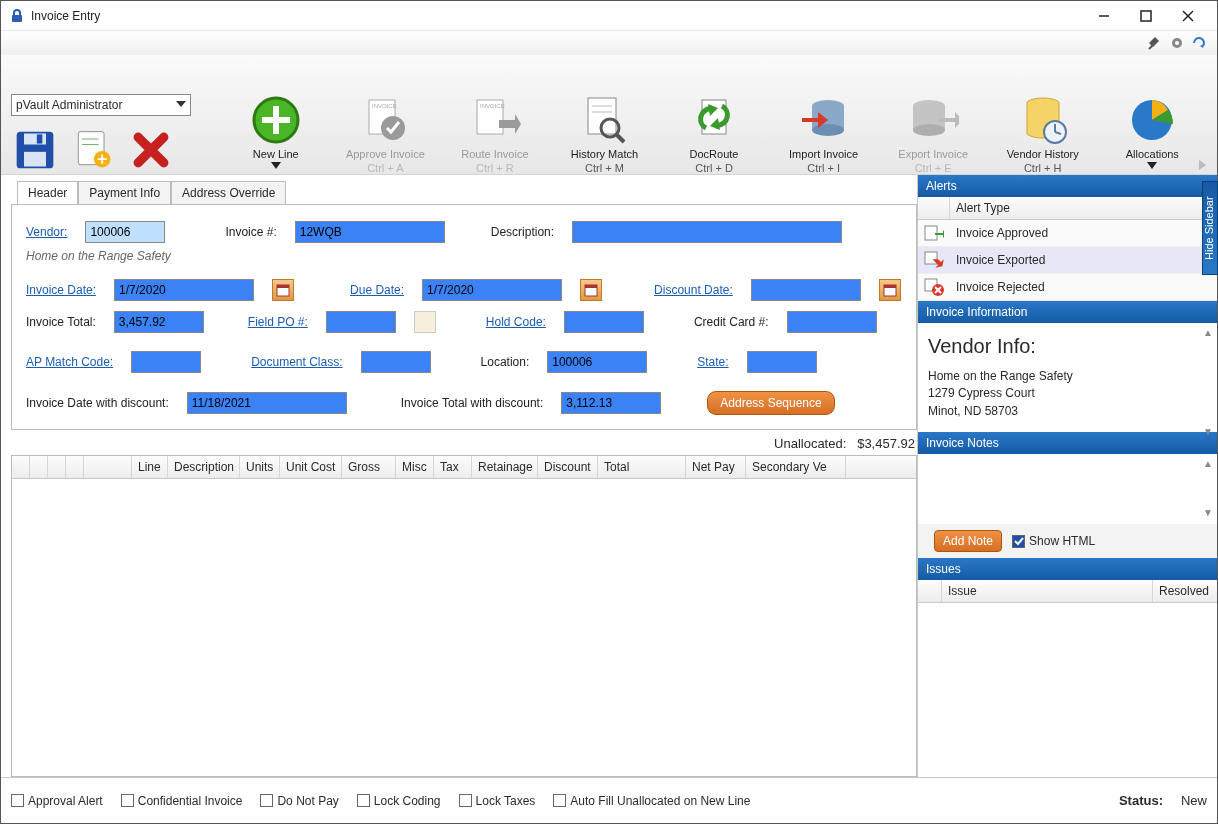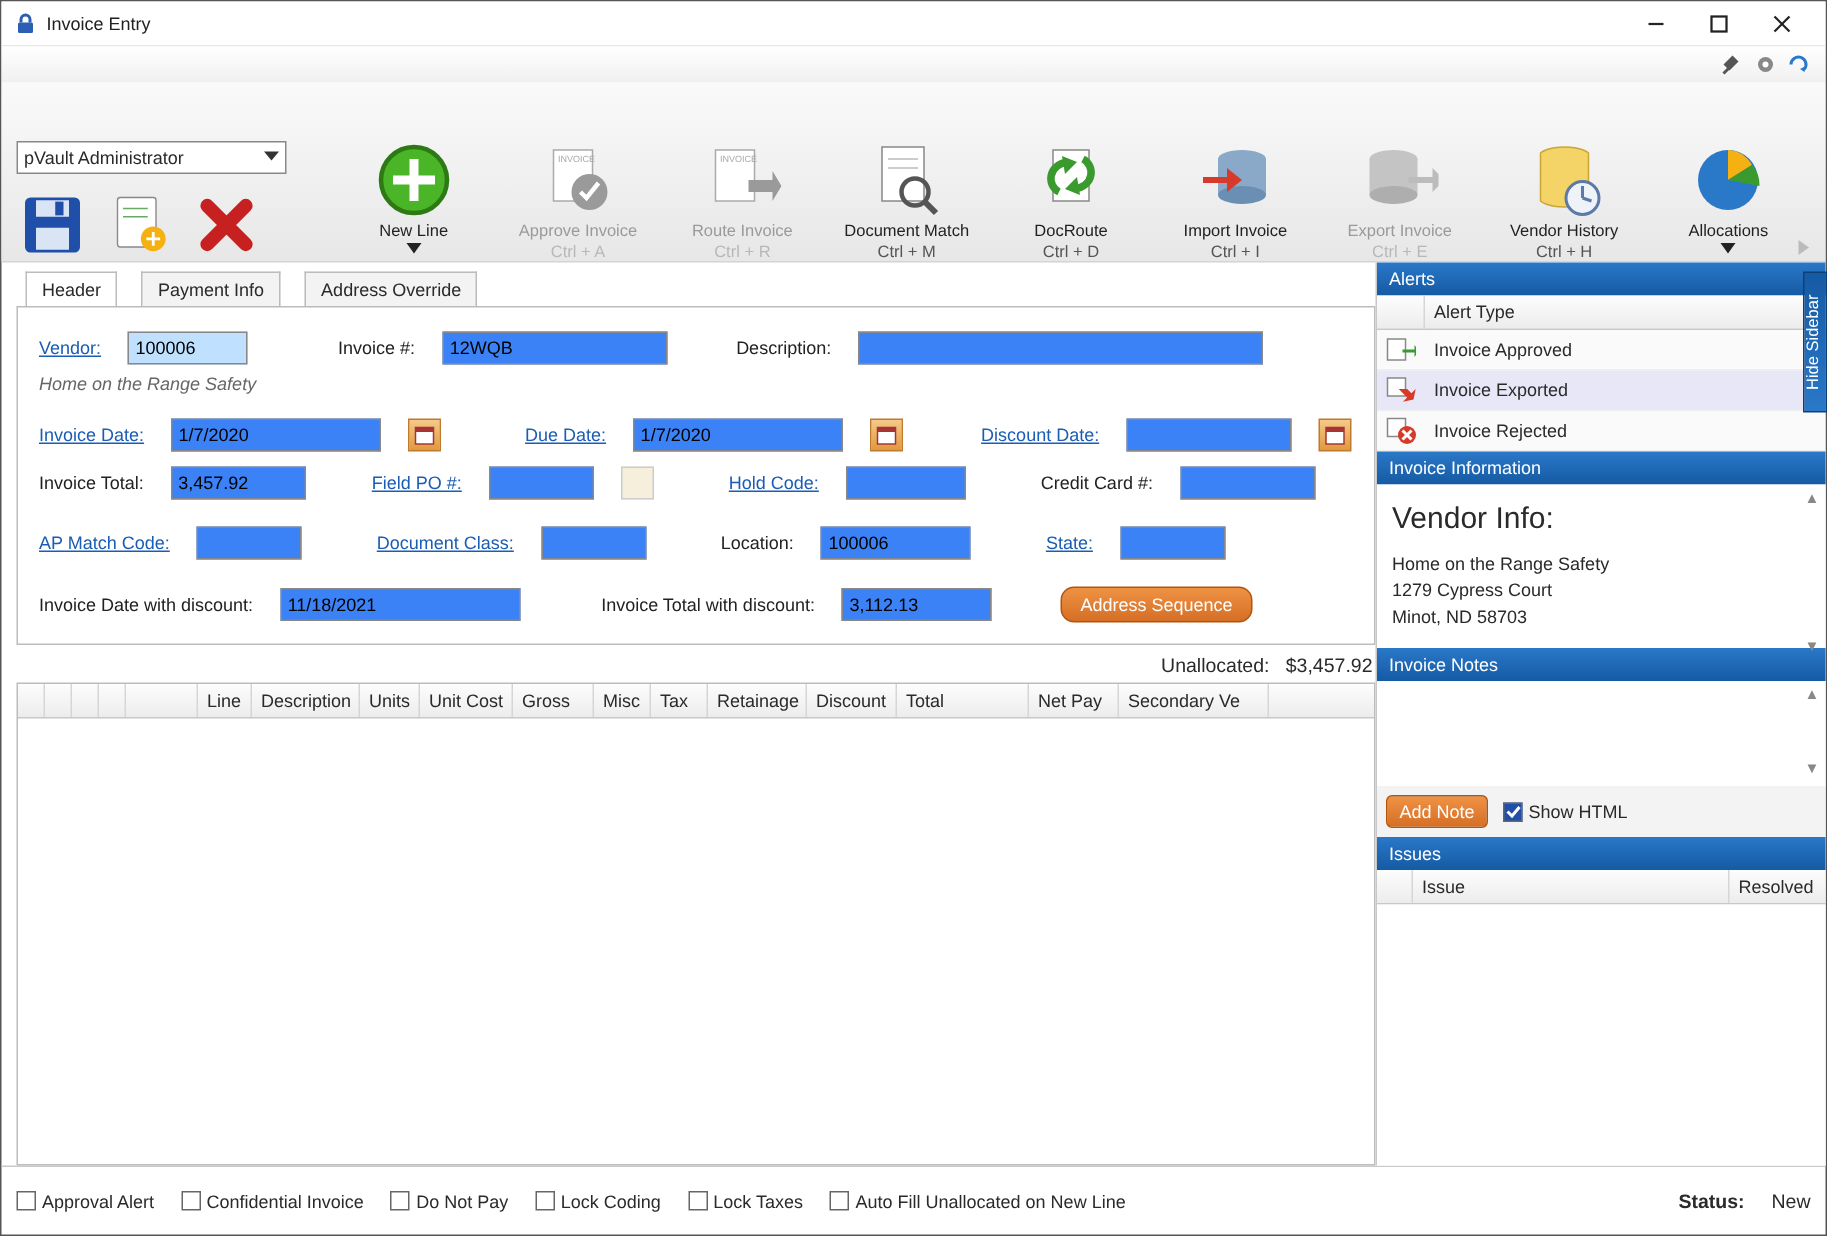--- a/index.html
+++ b/index.html
@@ -23,21 +23,21 @@
   .tool { flex:1; display:flex; flex-direction:column; align-items:center; gap:2px; font-size:11px; color:#222; }
   .tool.disabled { color:#9a9a9a; }
   .tool .big { width:52px; height:52px; display:flex; align-items:center; justify-content:center; }
   .tool .short { font-size:11px; color:#555; }
   .tool.disabled .short { color:#b8b8b8; }
   .chev-down { width:10px; height:10px; border-left:5px solid transparent; border-right:5px solid transparent; border-top:7px solid #222; }
   .chev-down.light { border-top-color:#bbb; }
   .ribbon .expand { position:absolute; right:8px; bottom:4px; }
   .body { flex:1; display:flex; min-height:0; }
   .main { flex:1; display:flex; flex-direction:column; min-width:0; padding:6px 0 0 10px; }
-  .tabs { display:flex; gap:16px; margin-left:6px; }
+  .tabs { display:flex; gap:0; margin-left:6px; }
   .tab { padding:4px 10px; border:1px solid #bcbcbc; border-bottom:none; background:#f3f3f3; font-size:12px; }
   .tab.active { background:#fff; }
   .panel { border:1px solid #bcbcbc; background:#fff; padding:16px 14px 14px 14px; }
   .row { display:flex; align-items:center; gap:18px; margin-bottom:10px; }
   .lbl { font-size:12px; color:#222; white-space:nowrap; }
   .lbl.link { color:#1a5db4; text-decoration:underline; }
   input.field { height:22px; border:1px solid #888; padding:0 4px; font-size:12px; background:#3b82f6; }
   .calbtn { width:22px; height:22px; border:1px solid #c07a2f; background:linear-gradient(#f5c98a,#e09a3e); display:flex; align-items:center; justify-content:center; }
   .calbtn svg { width:14px; height:14px; }
   .btn-orange { background:linear-gradient(#ef9244,#d56f25); border:1px solid #b4540a; border-radius:9px; padding:4px 12px; color:#fff; font-size:12px; }
@@ -53,21 +53,21 @@
   .alert-hdr .c1 { width:32px; border-right:1px solid #d6d6d6; padding:4px; }
   .alert-hdr .c2 { flex:1; padding:4px 6px; }
   .alert-row { display:flex; align-items:center; border-bottom:1px solid #eee; padding:4px 0; }
   .alert-row.sel { background:#e8e7f7; }
   .alert-row .c1 { width:32px; display:flex; justify-content:center; }
   .alert-row .c2 { flex:1; padding:0 6px; font-size:12px; }
   .vendor-block { padding:12px 10px; background:#fff; }
   .vendor-block h2 { margin:0 0 10px 0; font-size:20px; font-weight:400; }
   .vendor-block div { font-size:12px; line-height:1.45; }
   .notes-body { height:70px; background:#fff; position:relative; }
-  .notes-actions { display:flex; align-items:center; gap:10px; padding:6px 6px; background:#f3f3f3; }
+  .notes-actions { display:flex; align-items:center; gap:10px; padding:6px 16px; background:#f3f3f3; }
   .chk { display:flex; align-items:center; gap:4px; font-size:12px; }
   .chk .box { width:13px; height:13px; border:1px solid #666; background:#fff; display:flex; align-items:center; justify-content:center; }
   .issues-hdr { display:flex; background:linear-gradient(#fdfdfd,#ececec); border-bottom:1px solid #c8c8c8; font-size:12px; }
   .issues-hdr .a{width:24px;border-right:1px solid #d6d6d6;padding:4px;} .issues-hdr .b{flex:1;border-right:1px solid #d6d6d6;padding:4px 6px;} .issues-hdr .c{width:64px;padding:4px 6px;}
   .issues-body { flex:1; background:#fff; }
   .hide-sidebar { position:absolute; right:-1px; top:6px; width:16px; height:94px; background:linear-gradient(#2a78c8,#155aa4); color:#fff; writing-mode:vertical-rl; text-align:center; font-size:11px; transform:rotate(180deg); border:1px solid #0e3f75; }
   .status { height:46px; border-top:1px solid #c8c8c8; display:flex; align-items:center; padding:0 10px; gap:18px; }
   .status .spacer { flex:1; }
   .status .lbl2 { font-size:13px; }
   .vsb { position:absolute; right:2px; width:14px; display:flex; flex-direction:column; justify-content:space-between; }
@@ -192,21 +192,21 @@
         <div class="tool">
           <div class="big">
             <svg viewBox="0 0 52 52">
               <rect x="10" y="4" width="28" height="36" fill="#fff" stroke="#888"></rect>
               <line x1="14" y1="12" x2="34" y2="12" stroke="#bbb"></line>
               <line x1="14" y1="18" x2="34" y2="18" stroke="#bbb"></line>
               <circle cx="32" cy="34" r="9" fill="none" stroke="#555" stroke-width="3"></circle>
               <line x1="38" y1="40" x2="46" y2="48" stroke="#555" stroke-width="4"></line>
             </svg>
           </div>
-          <div>Document Match</div>
+          <div>History Match</div>
           <div class="short">Ctrl + M</div>
         </div>
         <div class="tool">
           <div class="big">
             <svg viewBox="0 0 52 52">
               <rect x="14" y="6" width="24" height="34" fill="#fff" stroke="#888"></rect>
               <path d="M18 34c-8-4-8-18 6-20" fill="none" stroke="#3a9a2e" stroke-width="5"></path>
               <polygon points="20,10 30,14 22,22" fill="#3a9a2e"></polygon>
               <path d="M34 12c8 4 8 18-6 20" fill="none" stroke="#3a9a2e" stroke-width="5"></path>
               <polygon points="32,36 22,32 30,24" fill="#3a9a2e"></polygon>

